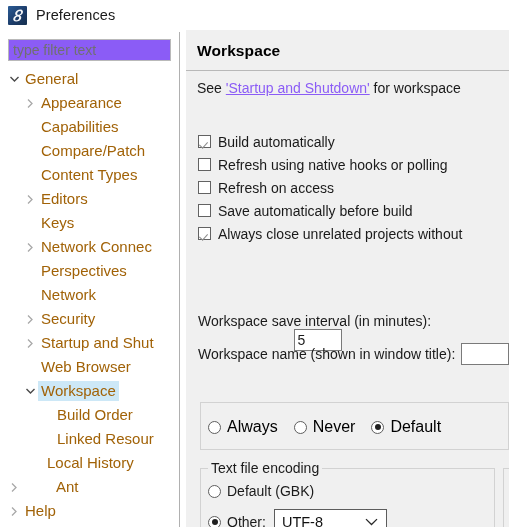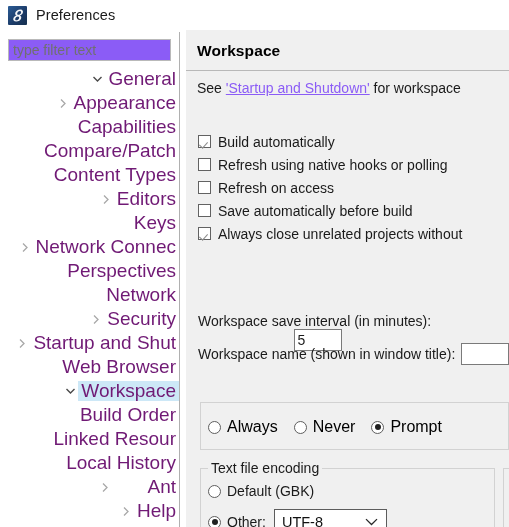--- a/index.html
+++ b/index.html
@@ -67,23 +67,22 @@
     position: absolute; left: 0; top: 37px;
     width: 179px; height: 460px;
     overflow: hidden;
   }
   .tree-row {
     position: relative;
     height: 24px;
     display: flex;
     align-items: center;
     white-space: nowrap;
-    font-size: 19px;
-    color: #701a75;
-    justify-content: flex-end;
+    font-size: 15px;
+    color: #a16207;
   }
   .twisty {
     width: 16px; height: 24px;
     flex: none;
     display: flex; align-items: center; justify-content: center;
     color: #9b9b9b;
   }
   .twisty svg { display: block; }
   .tree-label {
     padding: 1px 3px 2px 3px;
@@ -326,21 +325,21 @@
             <svg width="8" height="11" viewBox="0 0 8 11">
               <path d="M2 1.5 L6 5.5 L2 9.5" fill="none" stroke="#a8a8a8" stroke-width="1.3"></path>
             </svg>
           </span>
           <span class="tree-label">Editors</span>
         </div>
         <div class="tree-row" style="padding-left: 22px;">
           <span class="twisty"></span>
           <span class="tree-label">Keys</span>
         </div>
-        <div class="tree-row" style="padding-left: 13px;">
+        <div class="tree-row" style="padding-left: 22px;">
           <span class="twisty">
             <svg width="8" height="11" viewBox="0 0 8 11">
               <path d="M2 1.5 L6 5.5 L2 9.5" fill="none" stroke="#a8a8a8" stroke-width="1.3"></path>
             </svg>
           </span>
           <span class="tree-label">Network Connec</span>
         </div>
         <div class="tree-row" style="padding-left: 22px;">
           <span class="twisty"></span>
           <span class="tree-label">Perspectives</span>
@@ -462,21 +461,21 @@
         <label class="radio-item">
           <span class="radio"></span>
           <span>Always</span>
         </label>
         <label class="radio-item">
           <span class="radio"></span>
           <span>Never</span>
         </label>
         <label class="radio-item">
           <span class="radio on"></span>
-          <span>Prompt</span>
+          <span>Default</span>
         </label>
       </div>
     </div>
 
     <div class="groupbox" id="group-encoding">
       <span class="group-label">Text file encoding</span>
 
       <label class="radio-row" style="left:7px;top:14px;">
         <span class="radio"></span>
         <span>Default (GBK)</span>

